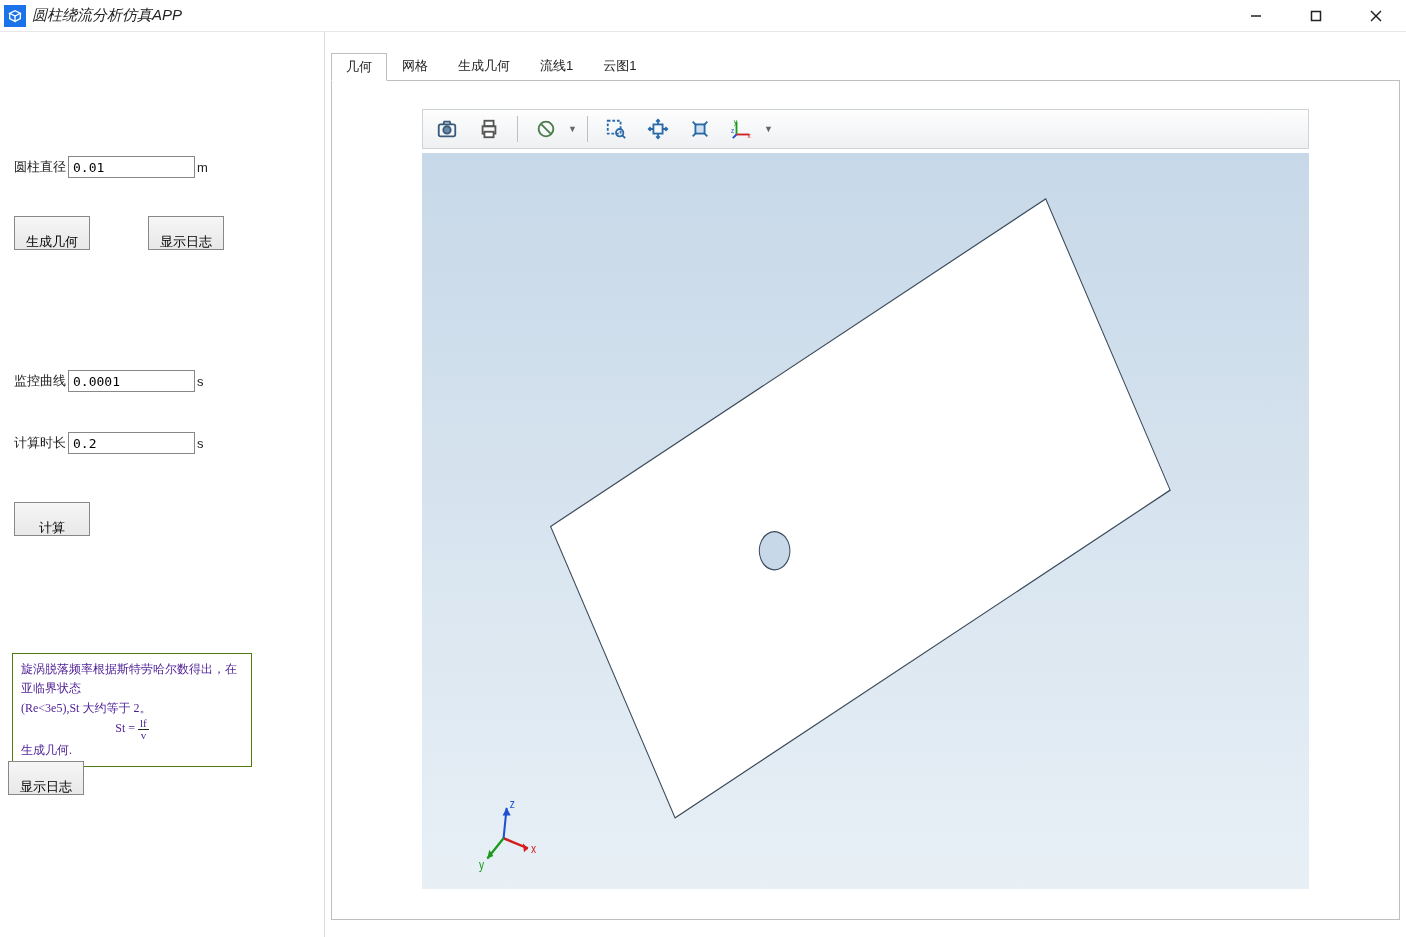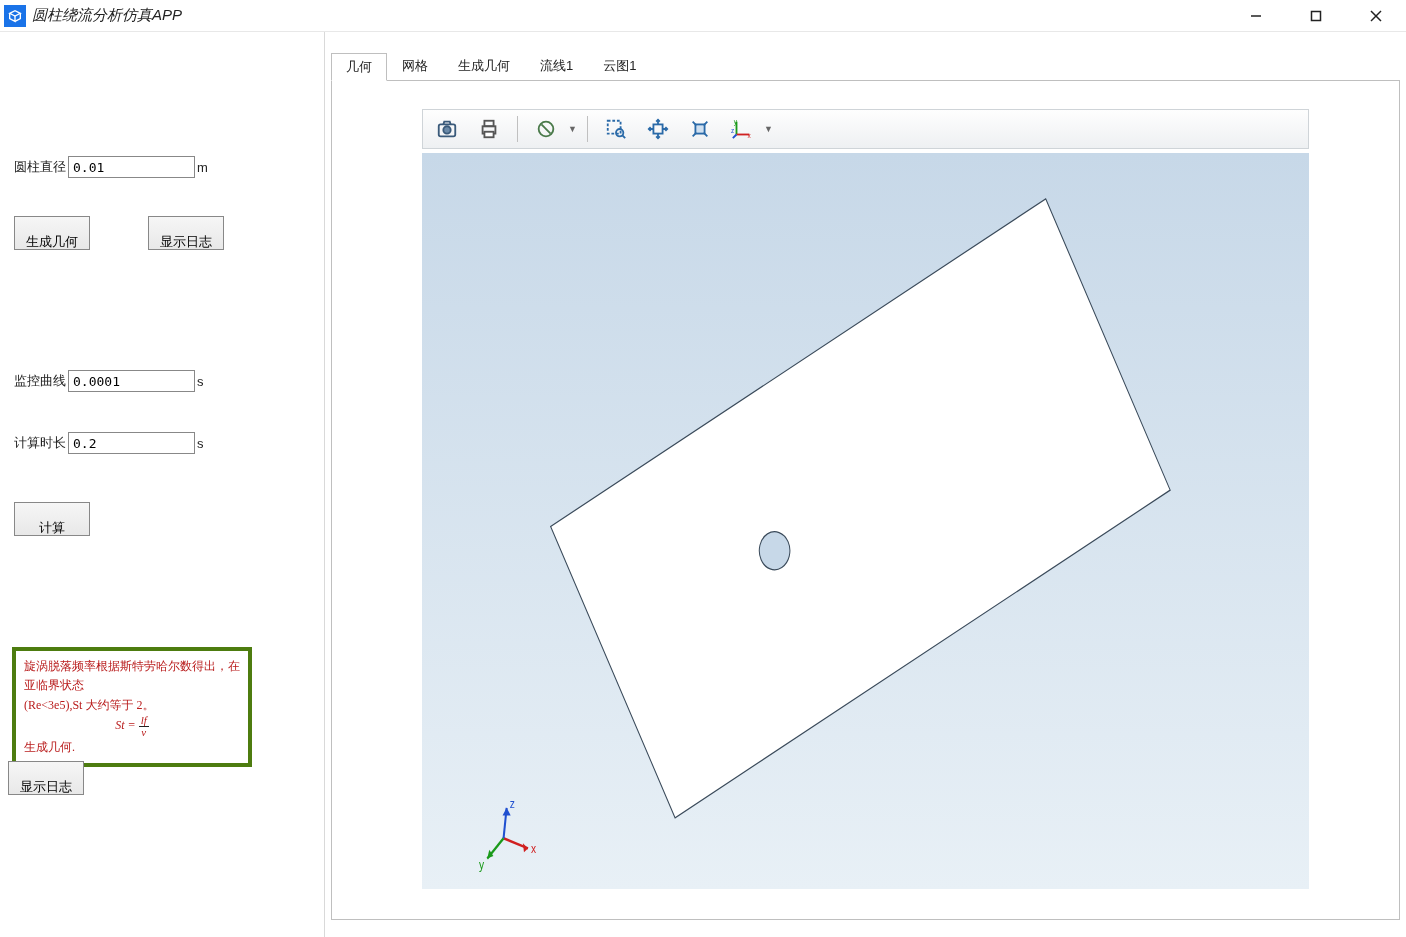--- a/index.html
+++ b/index.html
@@ -10,22 +10,22 @@
   .titlebar .spacer { flex: 1; }
   .winbtn { width: 60px; height: 32px; display: inline-flex; align-items: center; justify-content: center; font-family: "Segoe UI Symbol", sans-serif; font-size: 14px; color: #222; }
   .main { display: flex; height: 905px; }
   .sidebar { width: 325px; padding: 14px; position: relative; border-right: 1px solid #d9d9d9; }
   .field-row { display: flex; align-items: center; margin-bottom: 10px; }
   .field-label { width: 54px; font-size: 13px; color: #222; }
   .field-input { width: 127px; height: 22px; border: 1px solid #888; font-family: monospace; font-size: 13px; padding: 0 4px; background: #fff; }
   .field-unit { font-size: 13px; color: #222; margin-left: 2px; }
   .btn { min-width: 76px; height: 20px; border: 1px solid #888; background: linear-gradient(#f6f6f6,#e8e8e8); font-family: "SimSun","Microsoft YaHei"; font-size: 13px; padding: 16px 6px; cursor: pointer; }
   .btn-row { display: flex; gap: 58px; margin-top: 38px; margin-bottom: 60px; }
-  .info-box { background: #fff; border: 4px solid #4d7c0f; padding: 6px 8px; font-size: 12px; line-height: 1.6; font-family: "SimSun", serif; color: #b91c1c; position: absolute; left: 12px; bottom: 170px; width: 240px; }
-  .info-box .formula { text-align: center; font-style: italic; font-family: "Times New Roman", serif; }
+  .info-box { background: #fff; border: 1px solid #4d7c0f; padding: 6px 8px; font-size: 12px; line-height: 1.6; font-family: "SimSun", serif; color: #4c1d95; position: absolute; left: 12px; bottom: 170px; width: 240px; }
+  .info-box .formula { text-align: center; font-family: "Times New Roman", serif; }
   .info-box .frac-top { border-bottom: 1px solid #222; display: inline-block; padding: 0 2px; line-height: 1; font-size: 11px; }
   .info-box .frac { display: inline-block; vertical-align: middle; text-align: center; line-height: 1; font-size: 11px; }
   .content { flex: 1; padding: 0; position: relative; }
   .tabs { display: flex; gap: 0; padding-left: 6px; margin-top: 20px; }
   .tab { padding: 4px 14px; font-size: 13px; color: #222; border: 1px solid transparent; border-bottom: none; cursor: pointer; }
   .tab.active { border-color: #bfbfbf; background: #fff; border-bottom: 1px solid #fff; position: relative; top: 1px; }
   .viewer-frame { border: 1px solid #bfbfbf; margin: 0 6px 6px 6px; height: 840px; display: flex; flex-direction: column; background: #fff; }
   .toolbar-wrap { padding: 28px 90px 4px 90px; }
   .toolbar { height: 40px; background: linear-gradient(#fefefe,#eef0f2); border: 1px solid #cfd4d8; display: flex; align-items: center; padding: 0 6px; gap: 6px; }
   .tool-btn { width: 36px; height: 32px; display: inline-flex; align-items: center; justify-content: center; border: 1px solid transparent; border-radius: 3px; cursor: pointer; }

